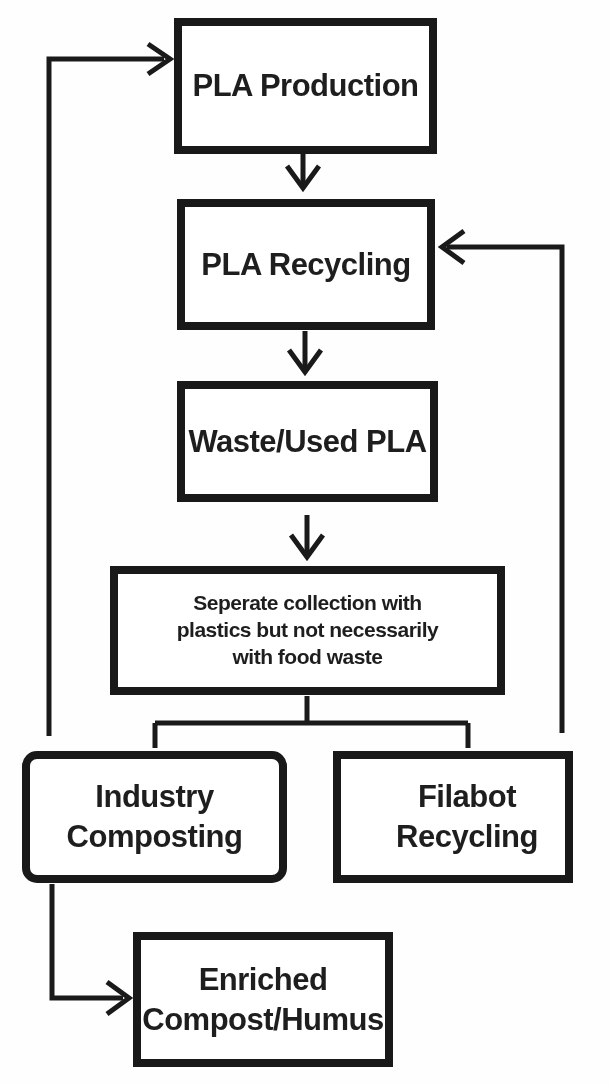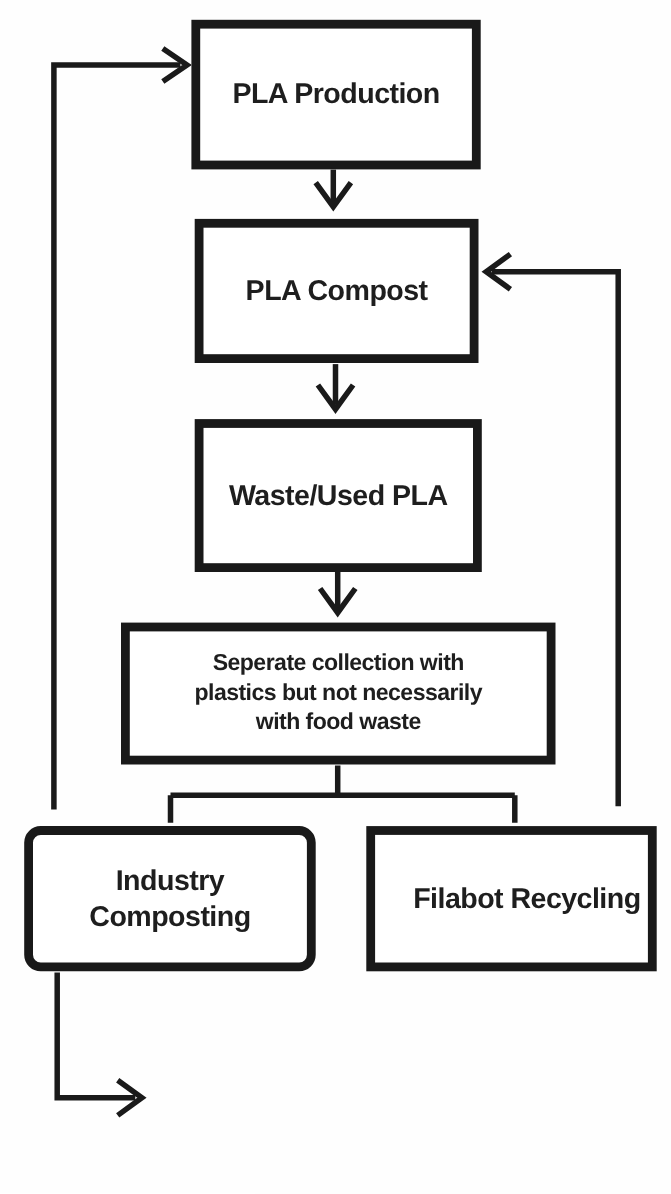--- a/index.html
+++ b/index.html
@@ -27,21 +27,21 @@
     box-sizing: border-box;
     background: #ffffff;
     border: 8px solid #191919;
     display: flex;
     align-items: center;
     justify-content: center;
     text-align: center;
   }
   .node-label {
     font-weight: 700;
-    font-size: 26px;
+    font-size: 31px;
     line-height: 1.28;
     letter-spacing: -0.5px;
     color: #1e1e1e;
     white-space: pre-line;
     padding: 0 2px;
   }
   .node--wide .node-label {
     font-size: 21px;
   }
   .edge-line {
@@ -96,36 +96,40 @@
       <polyline class="edge-line" points="52,884 52,998 123,998"></polyline>
       <polyline class="edge-head" points="107,982 129,998 107,1014"></polyline>
     </g>
   </svg>
 
   <div class="node" style="left:174px; top:18px; width:263px; height:136px;">
     <span class="node-label">PLA Production</span>
   </div>
 
   <div class="node" style="left:177px; top:199px; width:258px; height:131px;">
-    <span class="node-label">PLA Compost</span>
+    <span class="node-label">PLA Recycling</span>
   </div>
 
-  <div class="node" style="left:177px; top:381px; width:261px; height:139px;">
+  <div class="node" style="left:177px; top:381px; width:261px; height:121px;">
     <span class="node-label">Waste/Used PLA</span>
   </div>
 
   <div class="node node--wide" style="left:110px; top:566px; width:395px; height:129px;">
     <span class="node-label">Seperate collection with
 plastics but not necessarily
 with food waste</span>
   </div>
 
   <div class="node" style="left:22px; top:751px; width:265px; height:132px;border-radius:15px;">
     <span class="node-label">Industry
 Composting</span>
   </div>
 
-  <div class="node" style="left:333px; top:751px; width:264px; height:132px;padding-left:28px;">
+  <div class="node" style="left:333px; top:751px; width:240px; height:132px;padding-left:28px;">
     <span class="node-label">Filabot Recycling</span>
   </div>
 
+  <div class="node" style="left:133px; top:932px; width:260px; height:135px;">
+    <span class="node-label">Enriched
+Compost/Humus</span>
+  </div>
 
 </div>
 
 </body></html>

